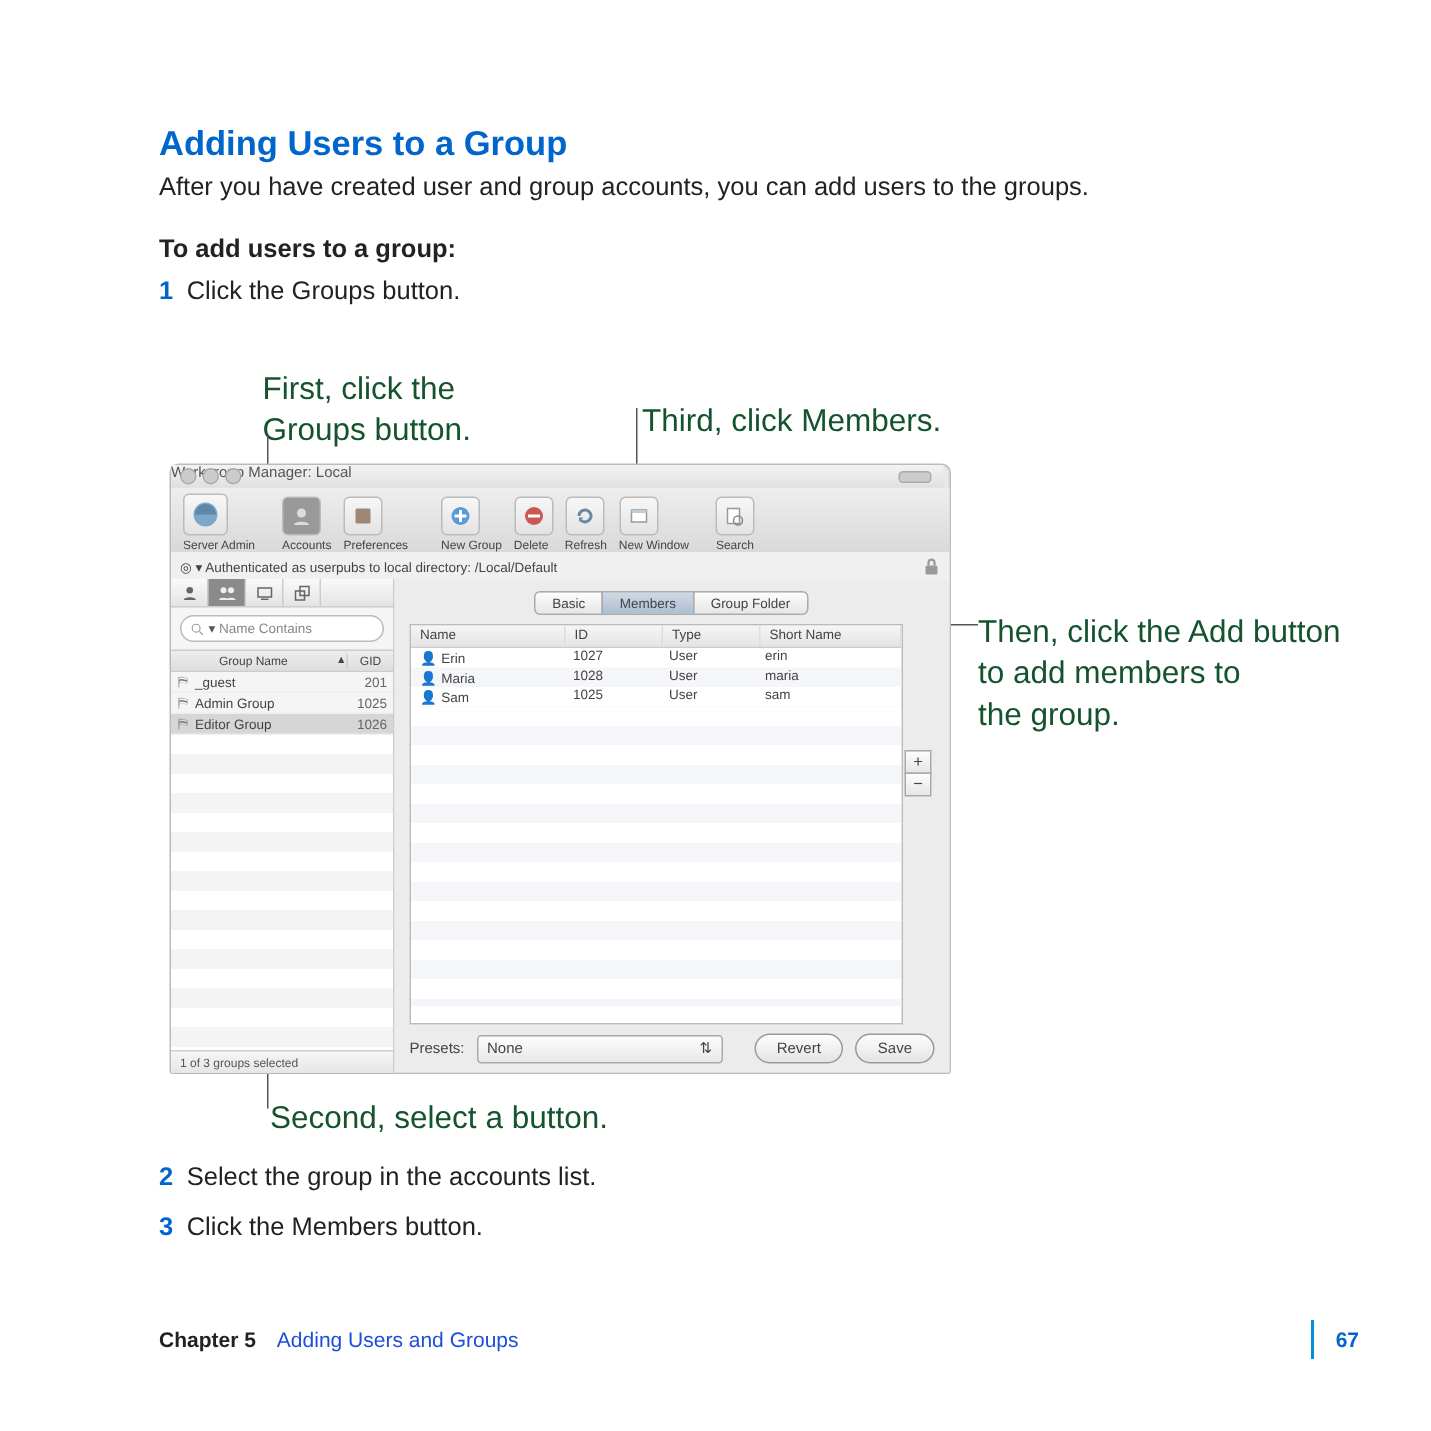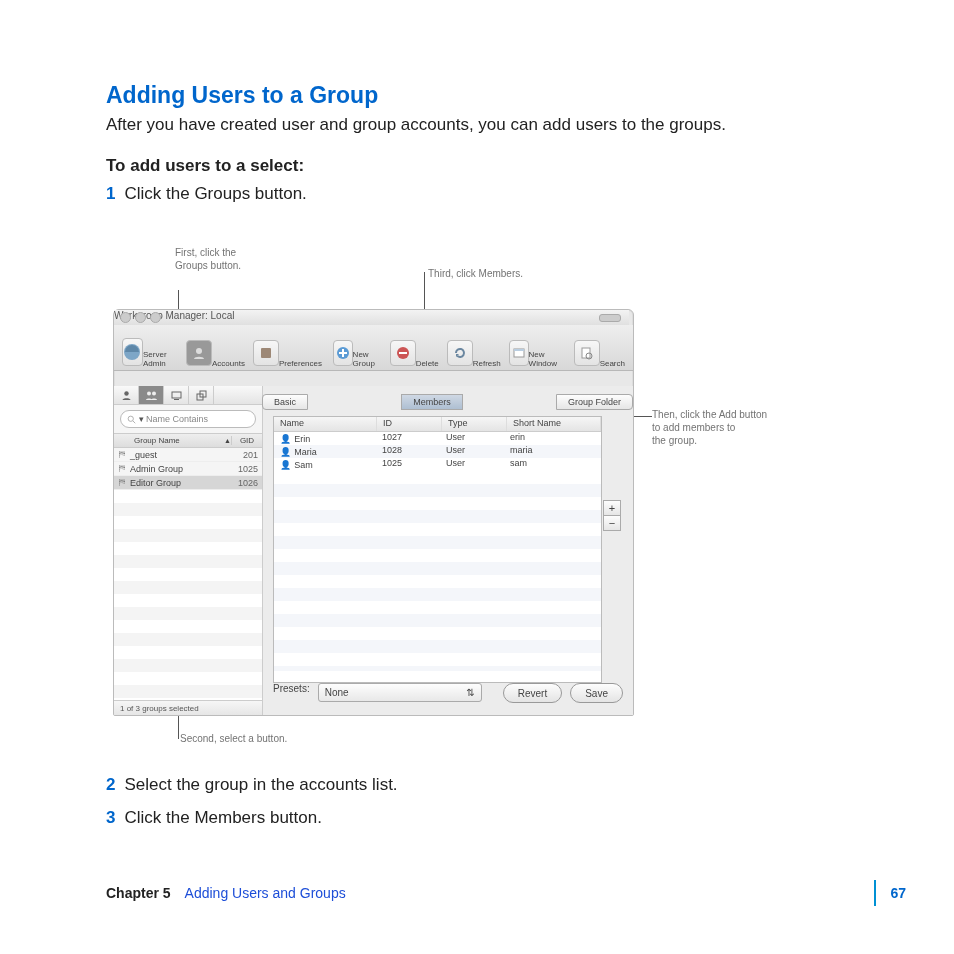--- a/index.html
+++ b/index.html
@@ -4,94 +4,94 @@
 <style>
   html,body{margin:0;padding:0;width:954px;font-family:"Helvetica Neue",Helvetica,Arial,sans-serif;color:#222;background:#fff}
   .page{position:relative;width:954px;height:954px}
   .heading{position:absolute;left:106px;top:82px;font-size:23px;font-weight:600;color:#0066cc}
   .intro{position:absolute;left:106px;top:115px;font-size:17px}
   .subhead{position:absolute;left:106px;top:156px;font-size:17px;font-weight:700}
   .step{position:absolute;left:106px;font-size:17px}
   .step .num{color:#0066cc;font-weight:700;margin-right:9px}
 
   
-  .callout{position:absolute;font-size:10px;color:#737373;line-height:1.3}
+  .callout{position:absolute;font-size:21px;color:#14532d;line-height:1.3}
   .callout-line{position:absolute;background:#555}
 
   
   .win{position:absolute;left:113px;top:309px;width:519px;height:405px;background:#e8e8e8;border:1px solid #bbb;border-radius:6px 6px 2px 2px;box-shadow:0 0 0 1px #ddd inset;font-size:10px;color:#444}
   .win-title{position:absolute;top:0;left:0;right:4px;height:15px;text-align:left;font-size:10px;color:#555;background:linear-gradient(#f3f3f3,#e0e0e0);border-bottom:1px solid #ccc}
   .traffic{position:absolute;top:2px;left:6px;display:flex;gap:4px}
   .traffic span{width:9px;height:9px;border-radius:50%;background:#ccc;border:1px solid #aaa}
   .lozenge{position:absolute;top:4px;right:8px;width:20px;height:6px;border-radius:3px;background:#ccc;border:1px solid #aaa}
 
   .toolbar{position:absolute;top:15px;left:0;right:0;height:43px;background:linear-gradient(#eee,#d8d8d8);border-bottom:1px solid #b8b8b8;display:flex;align-items:flex-end;padding:0 4px 2px}
-  .tbtn{display:flex;flex-direction:row;align-items:flex-end;font-size:8px;color:#444;margin:0 4px}
+  .tbtn{display:flex;flex-direction:column;align-items:flex-start;font-size:8px;color:#444;margin:0 4px}
   .tbtn .ic{width:28px;height:26px;border-radius:4px;background:linear-gradient(#f7f7f7,#e3e3e3);border:1px solid #bbb;display:flex;align-items:center;justify-content:center;margin-bottom:2px}
   .tbtn.small .ic{width:24px;height:24px}
   svg{display:block}
 
   .authbar{position:absolute;top:58px;left:0;right:0;height:16px;font-size:9px;color:#444;padding:2px 6px;background:#f0f0f0;border-bottom:1px solid #ccc;display:flex;align-items:center;justify-content:space-between}
   .lock{width:12px;height:12px}
 
   .body{position:absolute;top:76px;bottom:0;left:0;right:0;display:flex}
   .sidebar{width:148px;background:#f5f5f5;border-right:1px solid #ccc;display:flex;flex-direction:column}
   .filterbar{height:18px;display:flex;border-bottom:1px solid #ccc;background:linear-gradient(#f9f9f9,#e4e4e4)}
   .fbtn{flex:none;width:24px;display:flex;align-items:center;justify-content:center;border-right:1px solid #ccc;font-size:10px}
   .fbtn.dark{background:#8a8a8a}
   .search{margin:5px 6px;height:16px;border:1px solid #bbb;border-radius:9px;background:#fff;display:flex;align-items:center;padding:0 6px;font-size:9px;color:#888}
   .search svg{width:9px;height:9px;margin-right:3px}
   .grouphead{display:flex;font-size:8px;background:linear-gradient(#eee,#ddd);border-top:1px solid #ccc;border-bottom:1px solid #ccc;height:13px;align-items:center}
-  .grouphead .gn{flex:1;padding-left:20px}
+  .grouphead .gn{flex:1;padding-left:32px}
   .grouphead .gid{width:30px;text-align:center;border-left:1px solid #ccc}
   .grow{display:flex;font-size:9px;height:13px;align-items:center;border-bottom:1px solid #eee}
   .grow .gic{width:16px;display:flex;justify-content:center;color:#777}
   .grow .gn{flex:1}
   .grow .gid{width:30px;text-align:right;padding-right:4px;color:#666}
   .grow.sel{background:#d6d6d6}
   .filler{flex:1;background:repeating-linear-gradient(#fff,#fff 13px,#f4f4f4 13px,#f4f4f4 26px)}
   .status{height:14px;font-size:8px;color:#555;display:flex;align-items:center;padding-left:6px;border-top:1px solid #ccc;background:linear-gradient(#f6f6f6,#e6e6e6)}
 
   .main{flex:1;background:#ececec;display:flex;flex-direction:column}
-  .tabs{display:flex;justify-content:space-between;margin:8px 0 6px}
+  .tabs{display:flex;justify-content:center;margin:8px 0 6px}
   .tab{border:1px solid #aaa;background:linear-gradient(#fdfdfd,#e6e6e6);font-size:9px;padding:2px 11px;margin-left:-1px}
   .tab:first-child{border-radius:4px 0 0 4px}
   .tab:last-child{border-radius:0 4px 4px 0}
   .tab.active{background:linear-gradient(#cfd8e4,#aebfd2)}
   .tablewrap{margin:0 31px 0 10px;flex:1;border:1px solid #bbb;background:#fff;position:relative;overflow:hidden}
   .th{display:flex;height:14px;font-size:9px;background:linear-gradient(#f6f6f6,#e4e4e4);border-bottom:1px solid #ccc}
   .th div{border-right:1px solid #ddd;padding:1px 6px}
   .c1{width:90px}.c2{width:52px}.c3{width:52px}.c4{flex:1}
   .trow{display:flex;height:13px;font-size:9px}
   .trow:nth-child(odd){background:#f4f6fa}
   .trow div{padding:0 6px}
   .trow .c1{display:flex;align-items:center;gap:3px}
   .tfill{height:200px;background:repeating-linear-gradient(#fff,#fff 13px,#f4f6fa 13px,#f4f6fa 26px)}
   .addrem{position:absolute;top:114px;right:12px;display:flex;flex-direction:column}
   .addrem span{width:16px;height:14px;border:1px solid #aaa;background:linear-gradient(#fdfdfd,#e6e6e6);display:flex;align-items:center;justify-content:center;font-size:11px;margin-bottom:-1px}
-  .bottombar{height:32px;display:flex;padding:0 10px;gap:8px}
+  .bottombar{height:32px;display:flex;align-items:center;padding:0 10px;gap:8px}
   .bottombar .lbl{font-size:10px}
   .preset{flex:none;width:150px;height:17px;border:1px solid #aaa;border-radius:3px;background:linear-gradient(#fdfdfd,#e8e8e8);font-size:10px;display:flex;align-items:center;padding:0 6px;justify-content:space-between}
   .spacer{flex:1}
   .aqua{height:18px;padding:0 14px;border:1px solid #999;border-radius:10px;background:linear-gradient(#fdfdfd,#e4e4e4);font-size:10px;display:flex;align-items:center}
 
   
   .footer{position:absolute;left:106px;bottom:48px;right:48px;display:flex;align-items:center;font-size:14px}
   .footer .chap{font-weight:700;margin-right:14px}
   .footer .title{color:#1d4ed8}
   .footer .pagerule{margin-left:auto;width:2px;height:26px;background:#0091d4;margin-right:14px}
   .footer .pagenum{color:#0066cc;font-weight:700}
 </style>
 </head>
 <body>
 <div class="page">
 
 <div class="heading">Adding Users to a Group</div>
 <div class="intro">After you have created user and group accounts, you can add users to the groups.</div>
-<div class="subhead">To add users to a select:</div>
+<div class="subhead">To add users to a group:</div>
 <div class="step" style="top:184px"><span class="num">1</span><span>Click the Groups button.</span></div>
 
 <div class="callout" style="left:175px;top:246px">
   <div>First, click the</div>
   <div>Groups button.</div>
 </div>
 <div class="callout-line" style="left:178px;top:290px;width:1px;height:90px"></div>
 
 <div class="callout" style="left:428px;top:267px">Third, click Members.</div>
 <div class="callout-line" style="left:424px;top:272px;width:1px;height:126px"></div>
@@ -187,20 +187,29 @@
           <div class="ic">
             <svg width="14" height="14" viewBox="0 0 14 14">
               <rect x="2" y="2" width="8" height="10" fill="#fff" stroke="#999"></rect>
               <circle cx="9" cy="10" r="3" fill="none" stroke="#888"></circle>
             </svg>
           </div>
           <span>Search</span>
         </div>
   </div>
 
+  <div class="authbar">
+    <span>◎ ▾ <span>Authenticated as userpubs to local directory: /Local/Default</span></span>
+    <span class="lock">
+          <svg viewBox="0 0 12 12">
+            <rect x="2" y="5" width="8" height="6" fill="#999" rx="1"></rect>
+            <path d="M4 5V3a2 2 0 0 1 4 0v2" fill="none" stroke="#999" stroke-width="1.5"></path>
+          </svg>
+        </span>
+  </div>
 
   <div class="body">
     <div class="sidebar">
       <div class="filterbar">
         <div class="fbtn">
               <svg width="11" height="11" viewBox="0 0 11 11">
                 <circle cx="5.5" cy="3.5" r="2.2" fill="#666"></circle>
                 <path d="M1.5 10c0-2.5 8-2.5 8 0" fill="#666"></path>
               </svg>
             </div>

